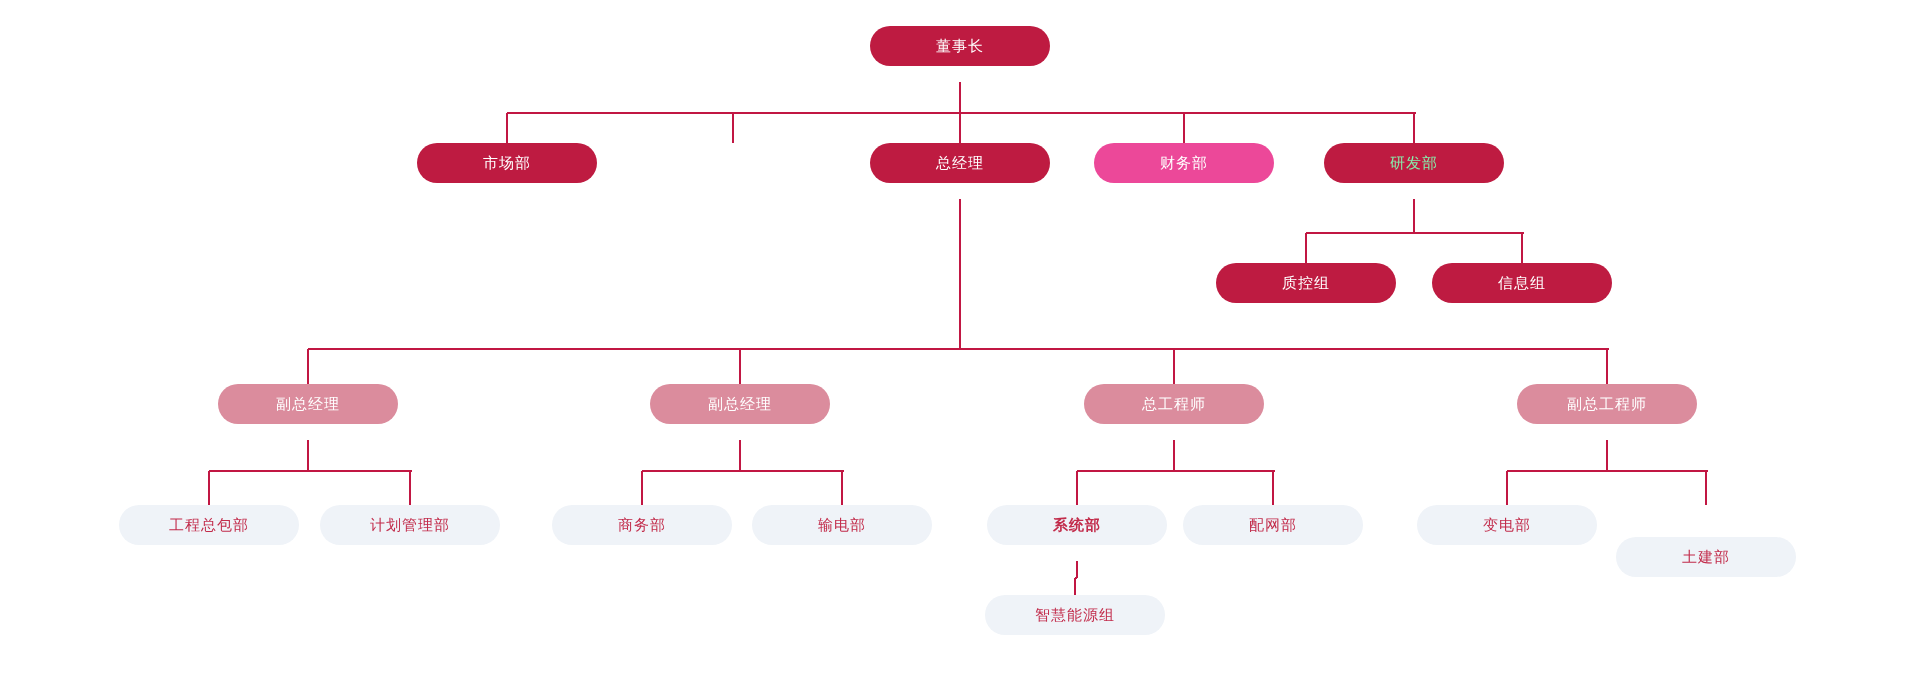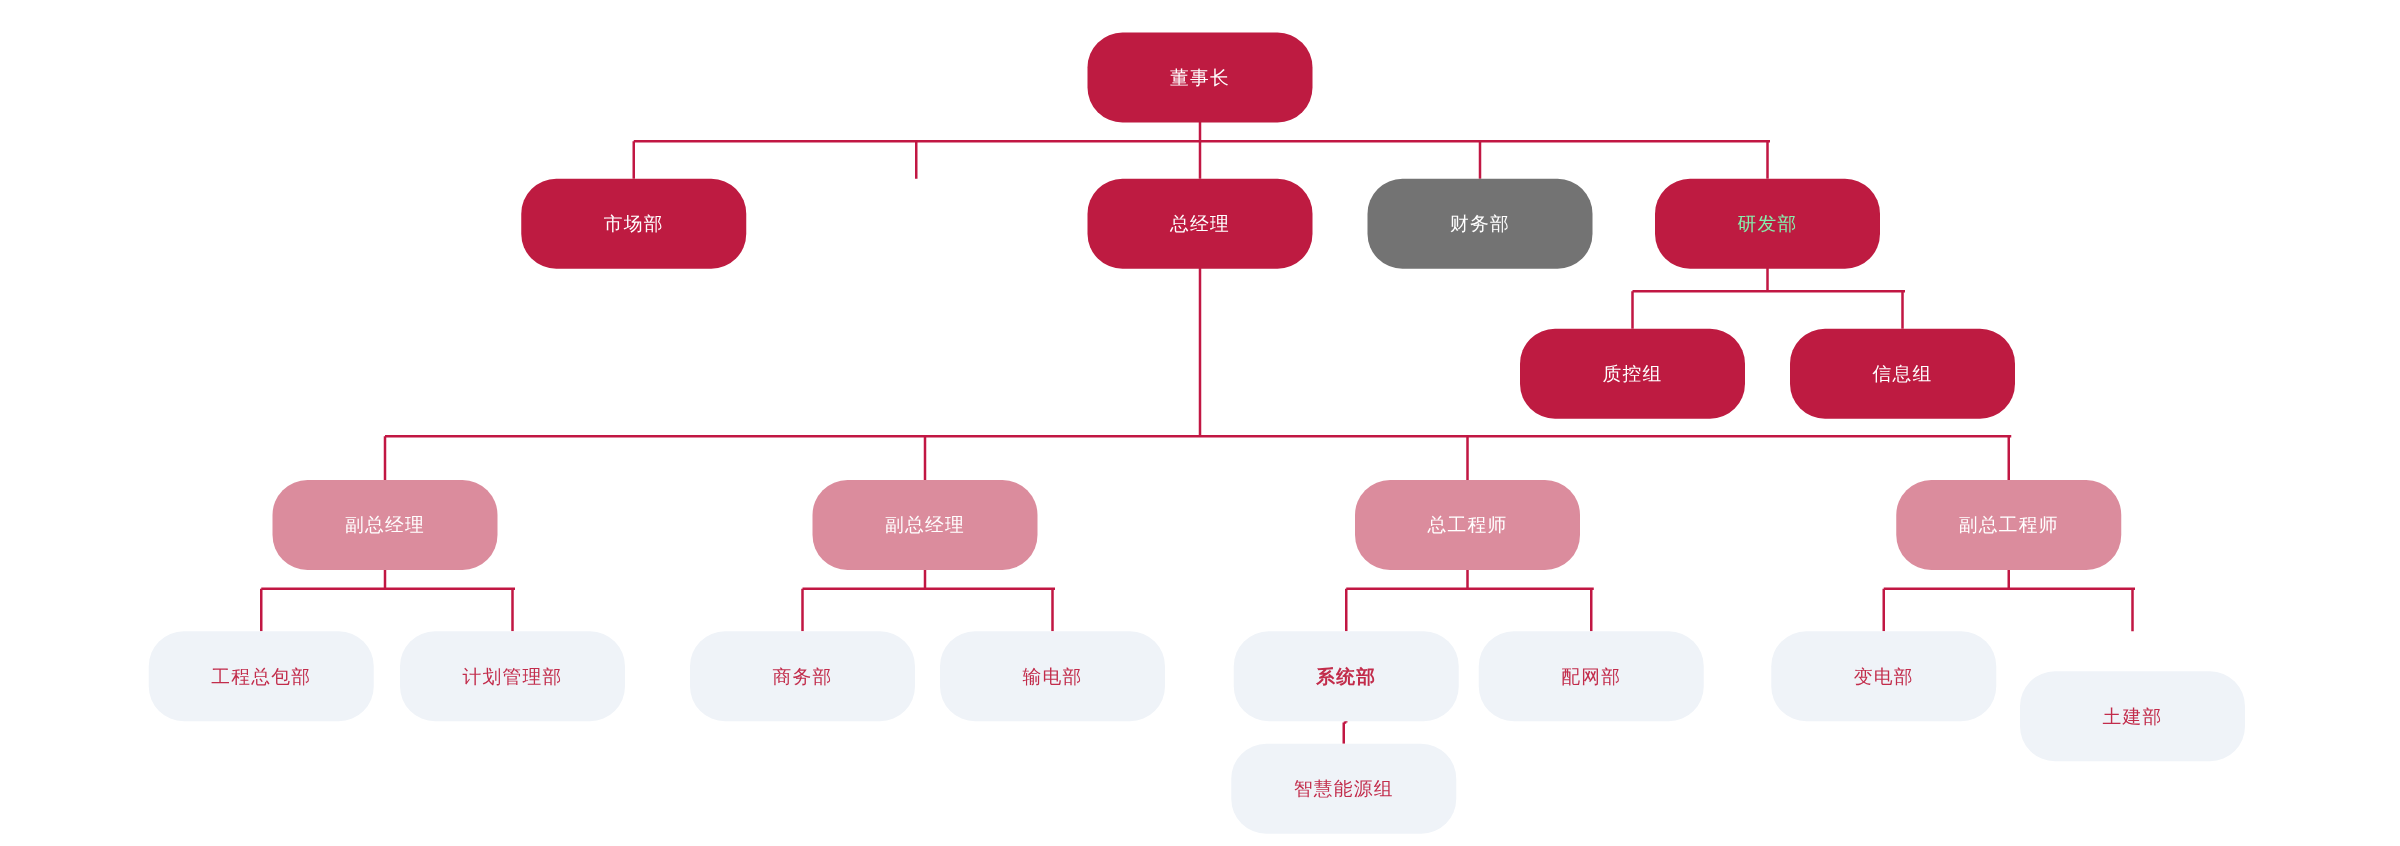--- a/index.html
+++ b/index.html
@@ -11,21 +11,21 @@
     position: relative;
     width: 1920px;
     height: 677px;
     overflow: hidden;
     background: #ffffff;
     font-family: "Liberation Sans", "DejaVu Sans", sans-serif;
   }
   .node {
     position: absolute;
     width: 180px;
-    height: 72px;
+    height: 40px;
     border-radius: 28px;
     display: flex;
     align-items: center;
     justify-content: center;
     font-size: 15px;
     letter-spacing: 1px;
     box-sizing: border-box;
     white-space: nowrap;
     z-index: 2;
   }
@@ -76,21 +76,21 @@
     <div class="line" style="left: 1074.25px; top: 578px; width: 1.5px; height: 17px; background: rgb(193, 23, 67);"></div>
     <div class="node" style="left: 870px; top: 26px; background: rgb(190, 27, 65); color: rgb(255, 255, 255);">
       <span>董事长</span>
     </div>
     <div class="node" style="left: 417px; top: 143px; background: rgb(190, 27, 65); color: rgb(255, 255, 255);">
       <span>市场部</span>
     </div>
     <div class="node" style="left: 870px; top: 143px; background: rgb(190, 27, 65); color: rgb(255, 255, 255);">
       <span>总经理</span>
     </div>
-    <div class="node" style="left: 1094px; top: 143px; background: #737373; color: rgb(255, 255, 255);">
+    <div class="node" style="left: 1094px; top: 143px; background: #ec4899; color: rgb(255, 255, 255);">
       <span>财务部</span>
     </div>
     <div class="node" style="left: 1324px; top: 143px; background: rgb(190, 27, 65); color: #86efac;">
       <span>研发部</span>
     </div>
     <div class="node" style="left: 1216px; top: 263px; background: rgb(190, 27, 65); color: rgb(255, 255, 255);">
       <span>质控组</span>
     </div>
     <div class="node" style="left: 1432px; top: 263px; background: rgb(190, 27, 65); color: rgb(255, 255, 255);">
       <span>信息组</span>

